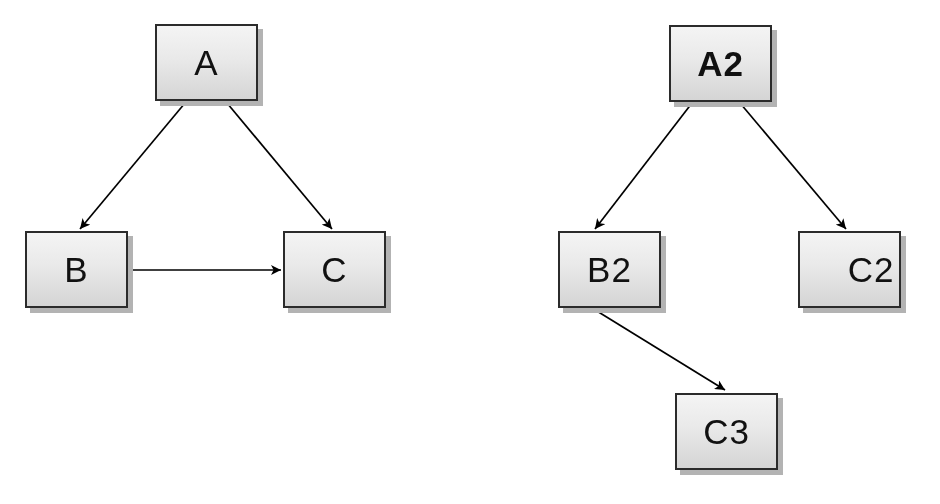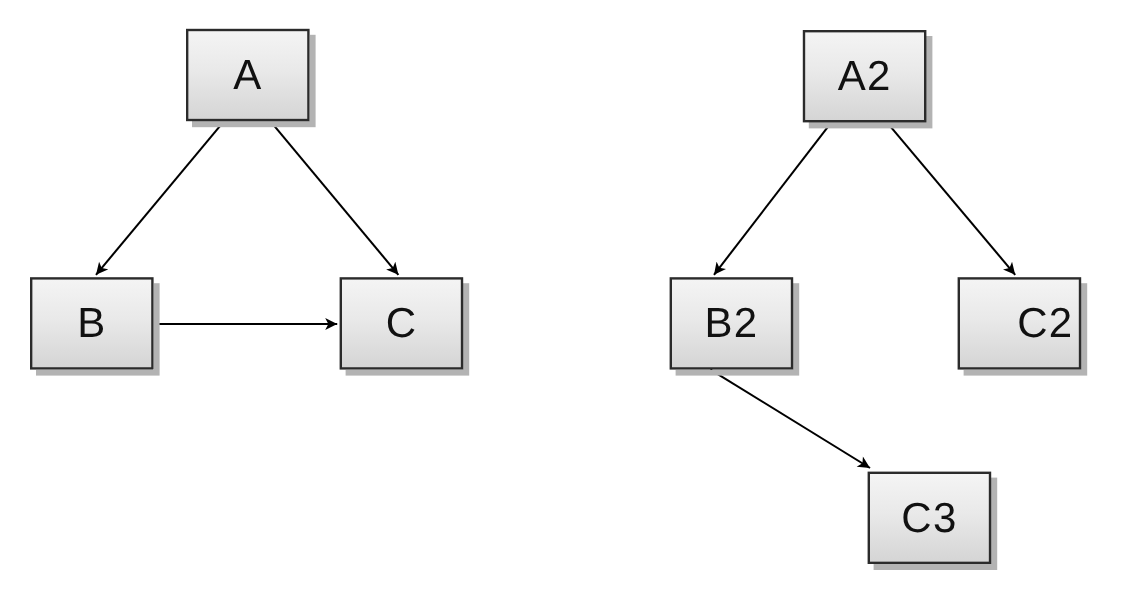--- a/index.html
+++ b/index.html
@@ -39,24 +39,24 @@
   .node-label {
     font-size: 35px;
     color: #111111;
     line-height: 1;
     letter-spacing: 1px;
     user-select: none;
   }
   .node-a  { left: 155px; top: 24px;  }
   .node-b  { left: 25px;  top: 231px; }
   .node-c  { left: 283px; top: 231px; }
-  .node-a2 { left: 669px; top: 25px;  }
+  .node-a2 { left: 669px; top: 25px; font-weight: bold;  }
   .node-b2 { left: 542px; top: 231px; margin-left: 16px; }
   .node-c2 { left: 798px; top: 231px; padding-left: 43px; }
-  .node-c3 { left: 675px; top: 393px; margin-left: 48px; }
+  .node-c3 { left: 675px; top: 393px; }
   .edge {
     stroke: #000000;
     stroke-width: 1.7;
     fill: none;
   }
 </style>
 </head>
 <body>
 
 <div class="canvas">

